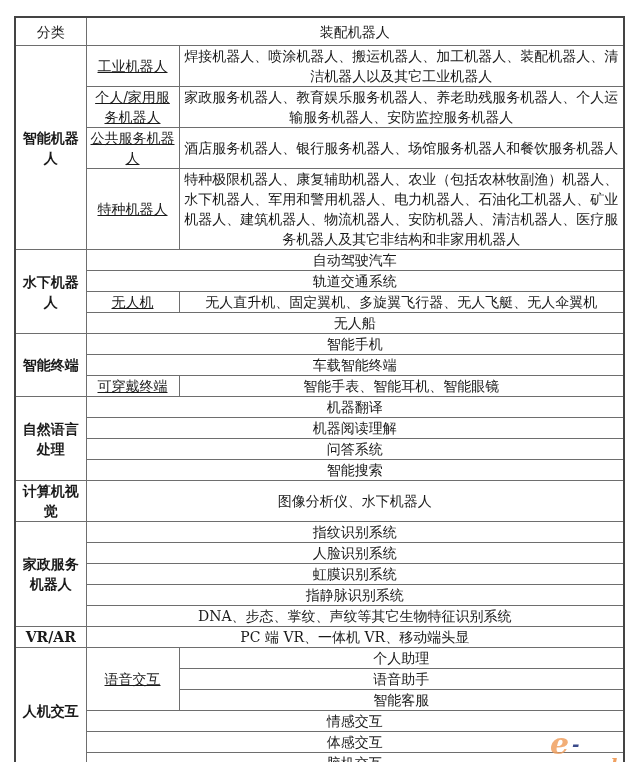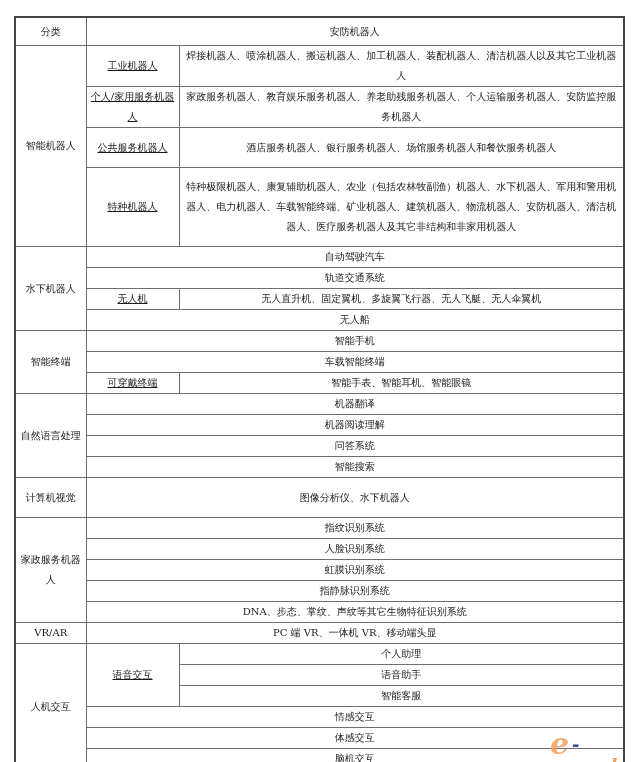--- a/index.html
+++ b/index.html
@@ -1,24 +1,24 @@
 <!DOCTYPE html>
 <html><head>
 <meta charset="utf-8">
 <style>
   html, body { margin:0; padding:0; background:#ffffff; }
   body { width:640px; height:762px; position:relative; overflow:hidden;
          font-family: "DejaVu Serif", "Liberation Serif", serif; color:#1a1a1a; }
   table.main { position:absolute; left:14px; top:16px; width:611px;
                border-collapse:collapse; table-layout:fixed; }
-  table.main td { border:1px solid #6e6e6e; padding:0 4px; font-size:10px;
+  table.main td { border:1px solid #6e6e6e; padding:0 4px; font-size:14px;
                   line-height:20px; text-align:center; vertical-align:middle;
                   word-break:break-all; }
   table.main { border:2px solid #444; }
-  td.cat { width:63px; padding:0 3px; }
+  td.cat { width:63px; padding:0 3px;font-weight:bold; }
   td.sub { width:84px; padding:0 2px;text-decoration:underline; }
   td.head { height:27px; }
   td.r20 { height:19px; }
   td.just { text-align:justify; text-align-last:center;margin-top:33px; }
   .watermark { position:absolute; left:548px; top:728px; width:90px; height:30px; }
   .wm-e { position:absolute; left:2px; top:-2px; font-size:30px; font-style:italic;
           font-weight:bold; color:#f0a060; font-family:"DejaVu Serif", serif; opacity:0.85; }
   .wm-text { position:absolute; left:24px; top:6px; font-size:18px; font-style:italic;
              font-weight:bold; color:#3a4a8a; font-family:"DejaVu Serif", serif; letter-spacing:0.5px; }
   .wm-k { color:#f0a060; }
@@ -28,39 +28,39 @@
 
 <table class="main">
   <colgroup>
     <col style="width:71px">
     <col style="width:93px">
     <col>
   </colgroup>
   <tbody>
     <tr>
       <td class="head">分类</td>
-      <td class="head" colspan="2">安防机器人</td>
+      <td class="head" colspan="2">装配机器人</td>
     </tr>
 
     <tr>
       <td class="cat" rowspan="4">智能机器人</td>
       <td class="sub" style="height:40px">工业机器人</td>
       <td class="just">焊接机器人、喷涂机器人、搬运机器人、加工机器人、装配机器人、清洁机器人以及其它工业机器人</td>
     </tr>
     <tr>
       <td class="sub" style="height:39px">个人/家用服务机器人</td>
       <td class="just">家政服务机器人、教育娱乐服务机器人、养老助残服务机器人、个人运输服务机器人、安防监控服务机器人</td>
     </tr>
     <tr>
       <td class="sub" style="height:39px">公共服务机器人</td>
       <td class="just">酒店服务机器人、银行服务机器人、场馆服务机器人和餐饮服务机器人</td>
     </tr>
     <tr>
       <td class="sub" style="height:78px">特种机器人</td>
-      <td class="just">特种极限机器人、康复辅助机器人、农业（包括农林牧副渔）机器人、水下机器人、军用和警用机器人、电力机器人、车载智能终端、矿业机器人、建筑机器人、物流机器人、安防机器人、清洁机器人、医疗服务机器人及其它非结构和非家用机器人</td>
+      <td class="just">特种极限机器人、康复辅助机器人、农业（包括农林牧副渔）机器人、水下机器人、军用和警用机器人、电力机器人、石油化工机器人、矿业机器人、建筑机器人、物流机器人、安防机器人、清洁机器人、医疗服务机器人及其它非结构和非家用机器人</td>
     </tr>
 
     <tr>
       <td class="cat" rowspan="4">水下机器人</td>
       <td class="r20" colspan="2">自动驾驶汽车</td>
     </tr>
     <tr>
       <td class="r20" colspan="2">轨道交通系统</td>
     </tr>
     <tr>

